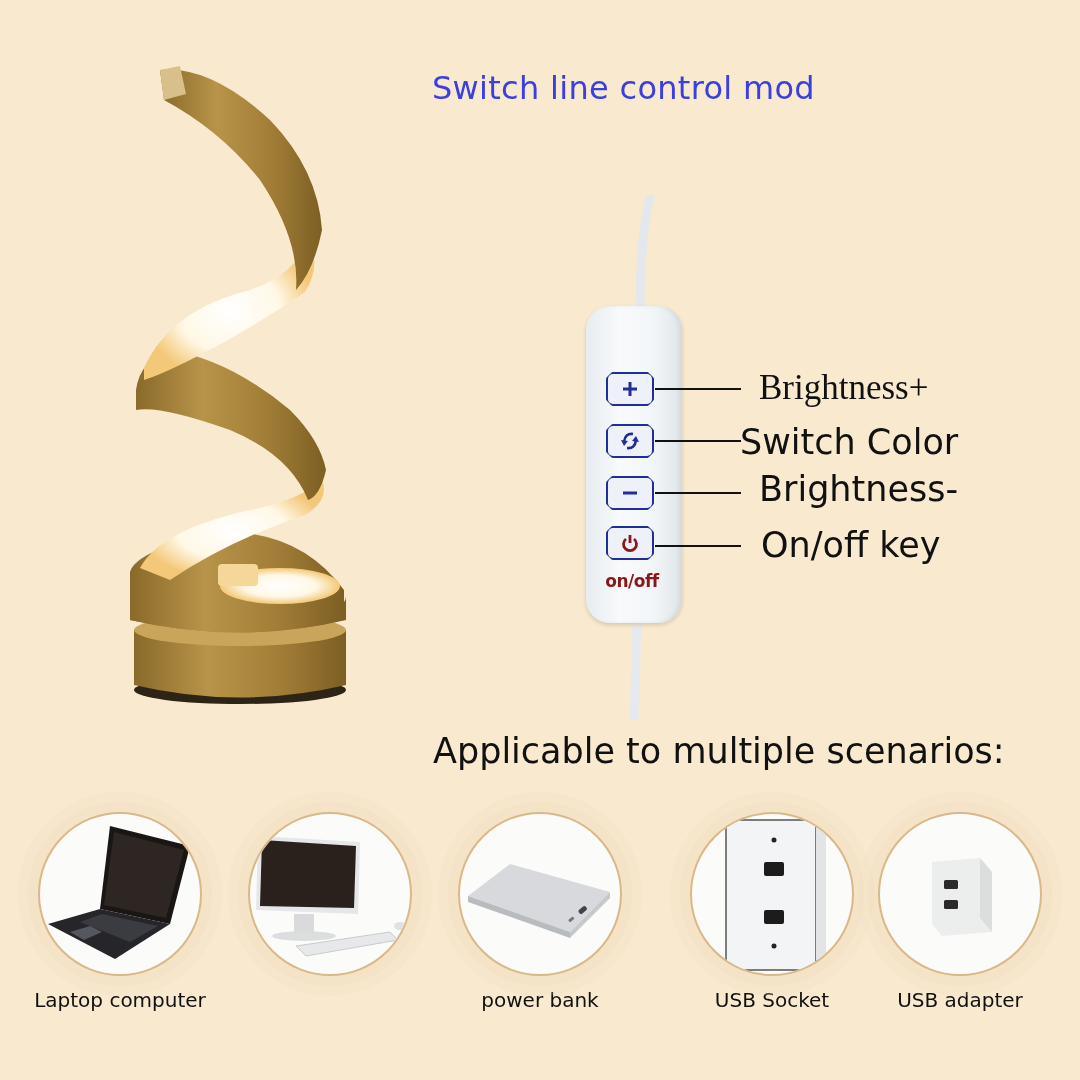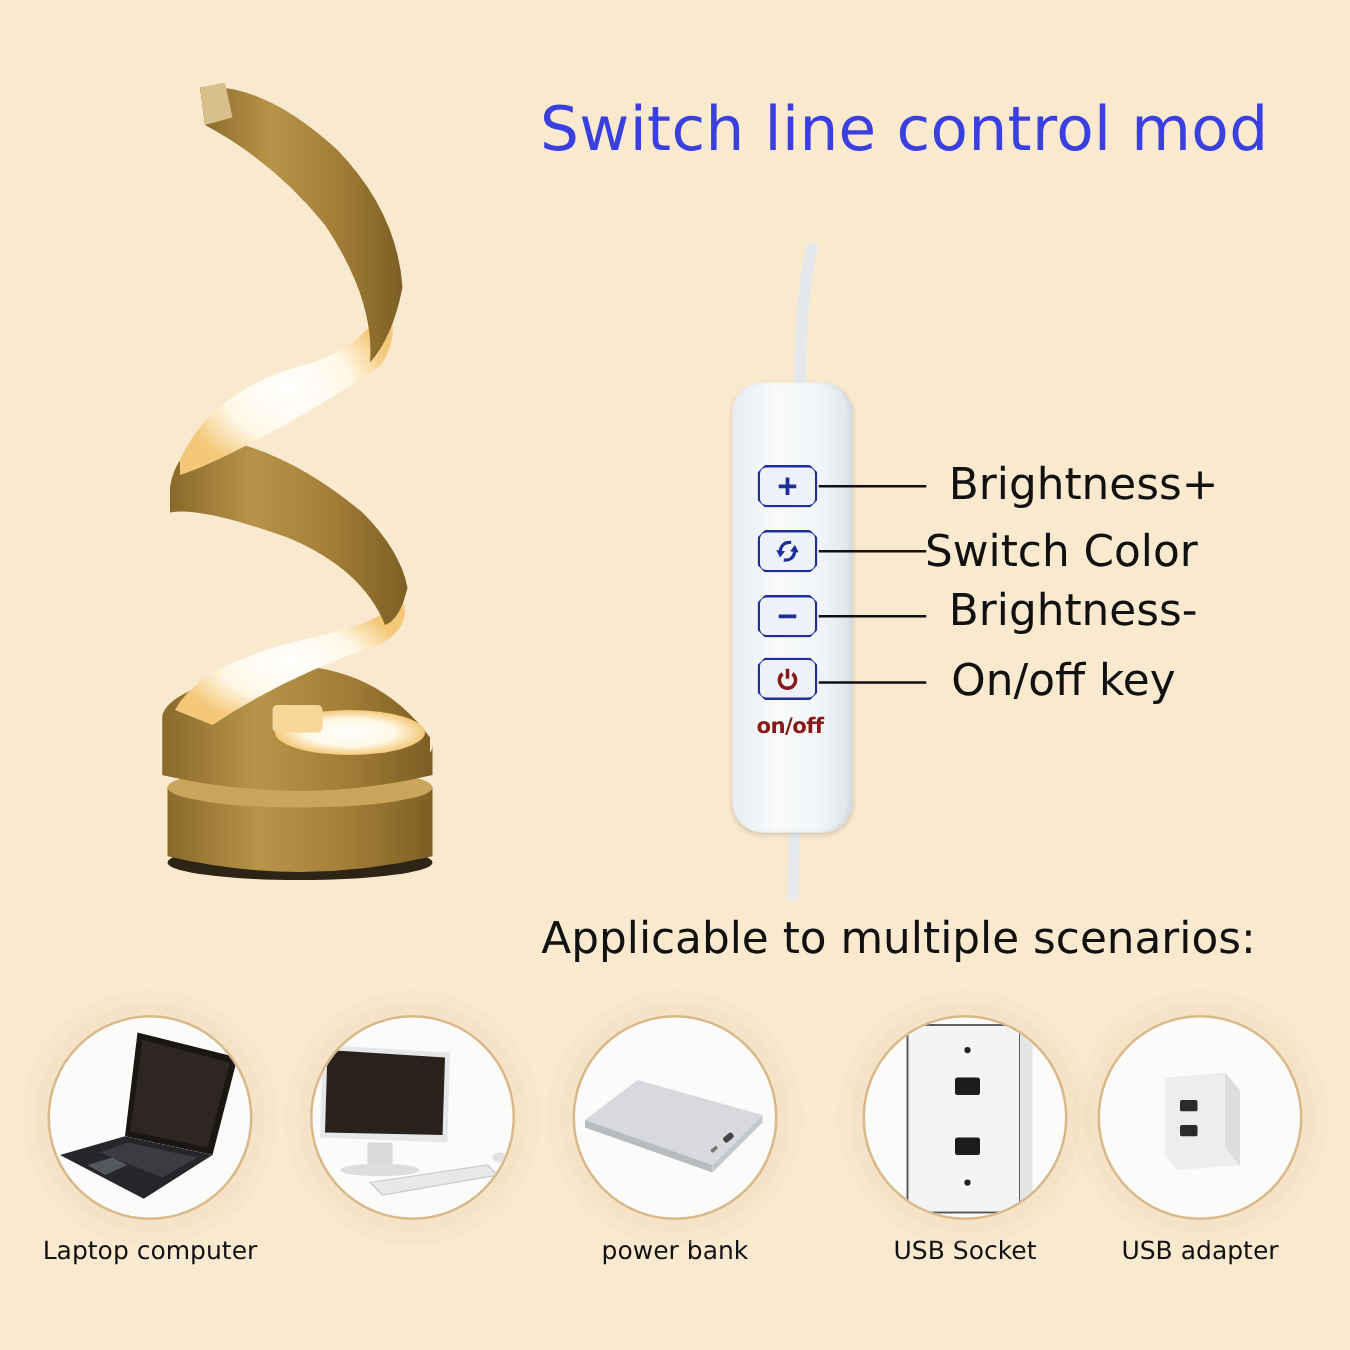--- a/index.html
+++ b/index.html
@@ -6,31 +6,31 @@
   body {
     width:1080px; height:1080px; overflow:hidden; position:relative;
     background:#f8e9cf;
     font-family:"DejaVu Sans", sans-serif;
   }
   .abs { position:absolute; }
 
   
   .title {
     left:432px; top:58px; width:640px;
-    color:#3a3fe0; font-size:49px; line-height:60px; letter-spacing:0.3px;margin-top:16px;
+    color:#3a3fe0; font-size:32px; line-height:60px; letter-spacing:0.3px;
   }
 
   
   .lamp { left:100px; top:60px; width:290px; height:660px; }
 
   
   .cable-top { left:612px; top:195px; width:60px; height:125px; }
   .cable-bot { left:612px; top:625px; width:50px; height:95px; }
   .controller {
-    left:586px; top:306px; width:96px; height:360px;
+    left:586px; top:306px; width:96px; height:317px;
     background:linear-gradient(90deg,#e7ecf0 0%,#f8fafb 35%,#f3f6f8 70%,#dfe5ea 100%);
     border-radius:24px;
     box-shadow: 0 2px 4px rgba(0,0,0,0.15), inset -3px 0 4px rgba(0,0,0,0.06);
   }
   .ctrl-btn {
     position:absolute; left:20px; width:48px; height:34px;
     border:2.5px solid #1f2f99; border-radius:7px; box-sizing:border-box;
     background:#eef2f8;
     display:flex; align-items:center; justify-content:center;
     clip-path: polygon(6px 0, calc(100% - 6px) 0, 100% 6px, 100% calc(100% - 6px), calc(100% - 6px) 100%, 6px 100%, 0 calc(100% - 6px), 0 6px);
@@ -135,21 +135,21 @@
     </svg>
   </div>
   <div class="onoff-label">on/off</div>
 </div>
 
 <div class="abs leader" style="left:655px; top:388px; width:86px;"></div>
 <div class="abs leader" style="left:655px; top:440px; width:86px;"></div>
 <div class="abs leader" style="left:655px; top:492px; width:86px;"></div>
 <div class="abs leader" style="left:655px; top:545px; width:86px;"></div>
 
-<div class="abs legend-label" style="left:759px; top:368px;">Brightness+</div>
+<div class="abs legend-label" style="left:759px; top:368px;font-family:Liberation Serif, serif;">Brightness+</div>
 <div class="abs legend-label" style="left:740px; top:422px;">Switch Color</div>
 <div class="abs legend-label" style="left:759px; top:469px;">Brightness-</div>
 <div class="abs legend-label" style="left:761px; top:525px;">On/off key</div>
 
 <div class="abs subtitle">Applicable to multiple scenarios:</div>
 
 <div class="scenario" style="left:15px; top:812px;">
   <div class="circle">
     <svg width="160" height="160" viewBox="0 0 160 160">
       <polygon points="70,12 150,32 130,110 60,95" fill="#1a1614"></polygon>

